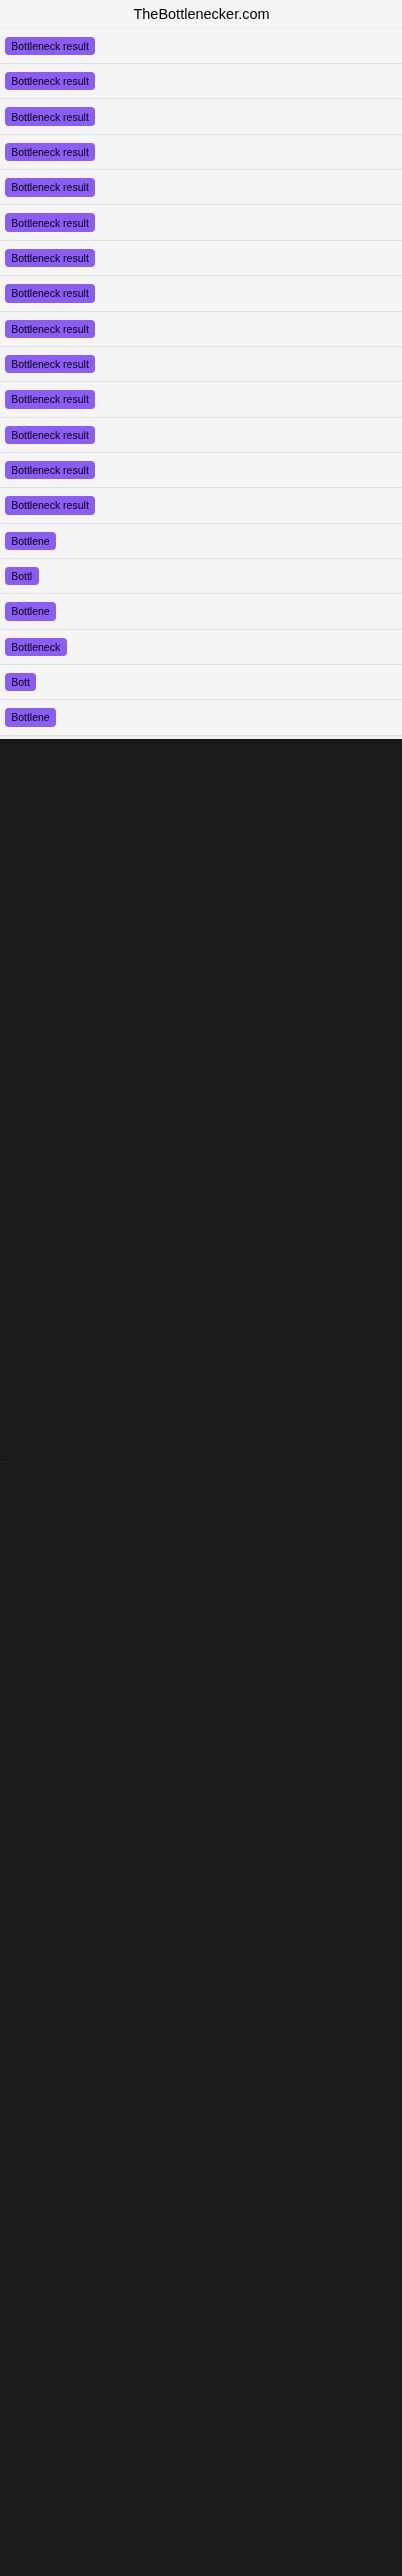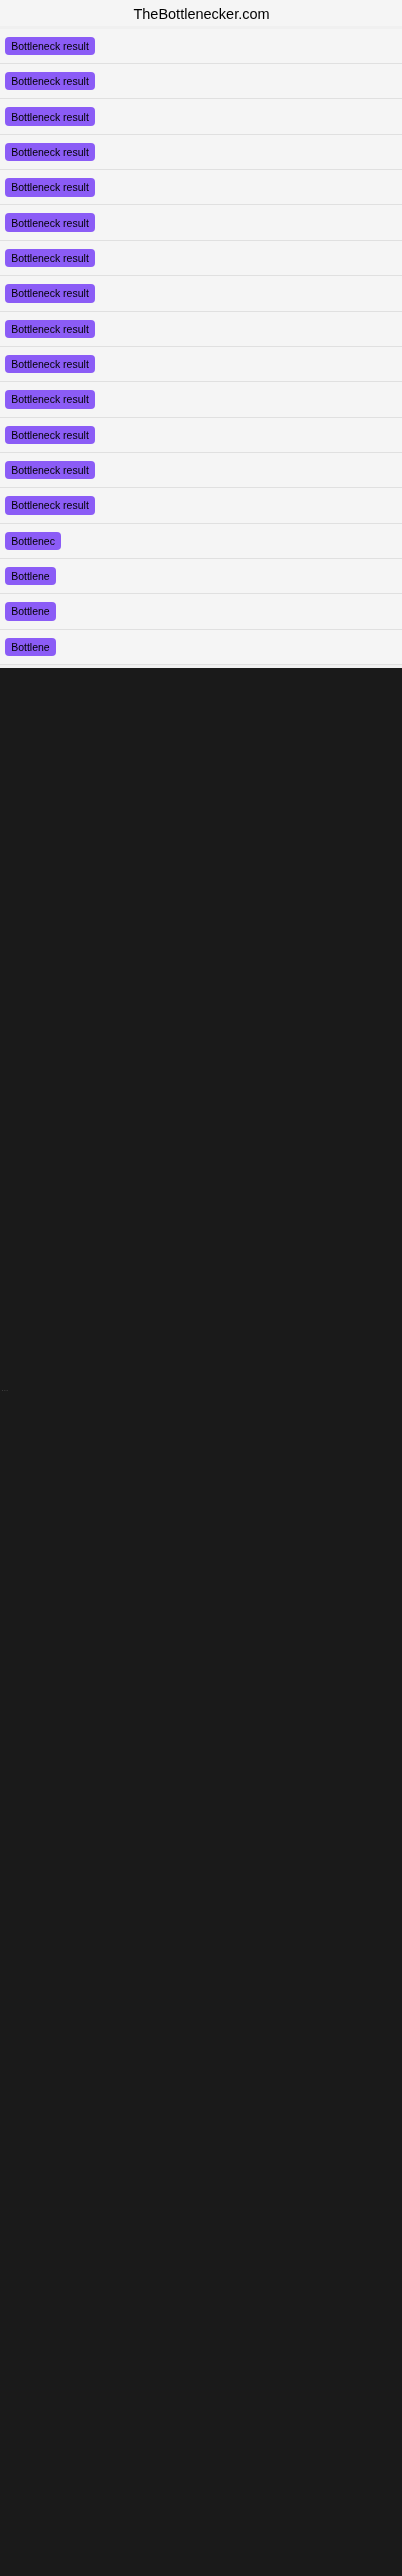--- a/index.html
+++ b/index.html
@@ -122,27 +122,33 @@
     <div class="result-row">
       <span class="bottleneck-item">Bottleneck result</span>
     </div>
     <div class="result-row">
       <span class="bottleneck-item">Bottleneck result</span>
     </div>
     <div class="result-row">
       <span class="bottleneck-item">Bottleneck result</span>
     </div>
     <div class="result-row">
-      <span class="bottleneck-item">Bottlenec</span>
+      <span class="bottleneck-item">Bottlene</span>
+    </div>
+    <div class="result-row">
+      <span class="bottleneck-item">Bottl</span>
     </div>
     <div class="result-row">
       <span class="bottleneck-item">Bottlene</span>
     </div>
     <div class="result-row">
-      <span class="bottleneck-item">Bottlene</span>
+      <span class="bottleneck-item">Bottleneck</span>
+    </div>
+    <div class="result-row">
+      <span class="bottleneck-item">Bott</span>
     </div>
     <div class="result-row">
       <span class="bottleneck-item">Bottlene</span>
     </div>
   </div>
 
 <div class="bottom-section">
   <span class="bottom-text">...</span>
 </div>
 

